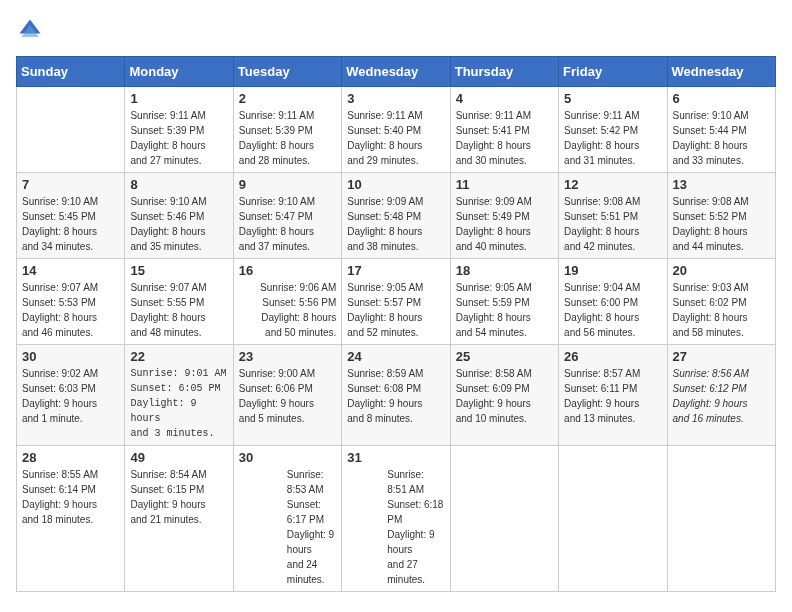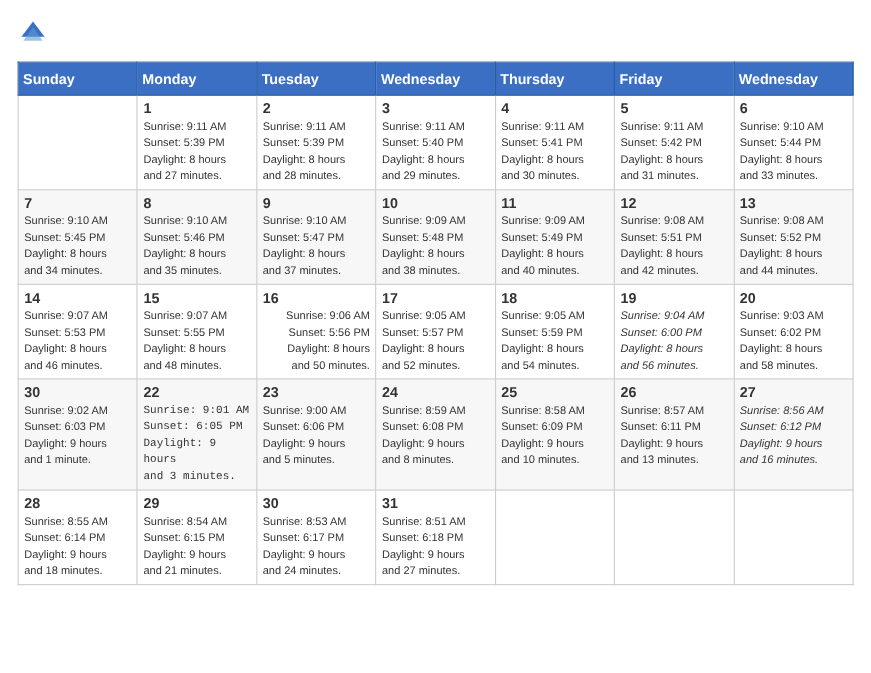--- a/index.html
+++ b/index.html
@@ -215,21 +215,21 @@
         </td>
         <td>
           <div class="day-number">18</div>
           <div class="day-info" style="white-space: pre-line;">Sunrise: 9:05 AM
 Sunset: 5:59 PM
 Daylight: 8 hours
 and 54 minutes.</div>
         </td>
         <td>
           <div class="day-number">19</div>
-          <div class="day-info" style="white-space: pre-line; font-style: italic;">Sunrise: 9:04 AM
+          <div class="day-info" style="white-space: pre-line;">Sunrise: 9:04 AM
 Sunset: 6:00 PM
 Daylight: 8 hours
 and 56 minutes.</div>
         </td>
         <td>
           <div class="day-number">20</div>
           <div class="day-info" style="white-space: pre-line;">Sunrise: 9:03 AM
 Sunset: 6:02 PM
 Daylight: 8 hours
 and 58 minutes.</div>
@@ -288,36 +288,36 @@
       </tr>
       <tr>
         <td>
           <div class="day-number">28</div>
           <div class="day-info" style="white-space: pre-line;">Sunrise: 8:55 AM
 Sunset: 6:14 PM
 Daylight: 9 hours
 and 18 minutes.</div>
         </td>
         <td>
-          <div class="day-number">29</div>
+          <div class="day-number">49</div>
           <div class="day-info" style="white-space: pre-line;">Sunrise: 8:54 AM
 Sunset: 6:15 PM
 Daylight: 9 hours
 and 21 minutes.</div>
         </td>
         <td>
           <div class="day-number">30</div>
-          <div class="day-info" style="white-space: pre-line;">Sunrise: 8:53 AM
+          <div class="day-info" style="white-space: pre-line; margin-left: 48px;">Sunrise: 8:53 AM
 Sunset: 6:17 PM
 Daylight: 9 hours
 and 24 minutes.</div>
         </td>
         <td>
           <div class="day-number">31</div>
-          <div class="day-info" style="white-space: pre-line;">Sunrise: 8:51 AM
+          <div class="day-info" style="white-space: pre-line; margin-left: 40px;">Sunrise: 8:51 AM
 Sunset: 6:18 PM
 Daylight: 9 hours
 and 27 minutes.</div>
         </td>
         <td class="empty"></td>
         <td class="empty"></td>
         <td class="empty"></td>
       </tr>
     </tbody>
 </table>

